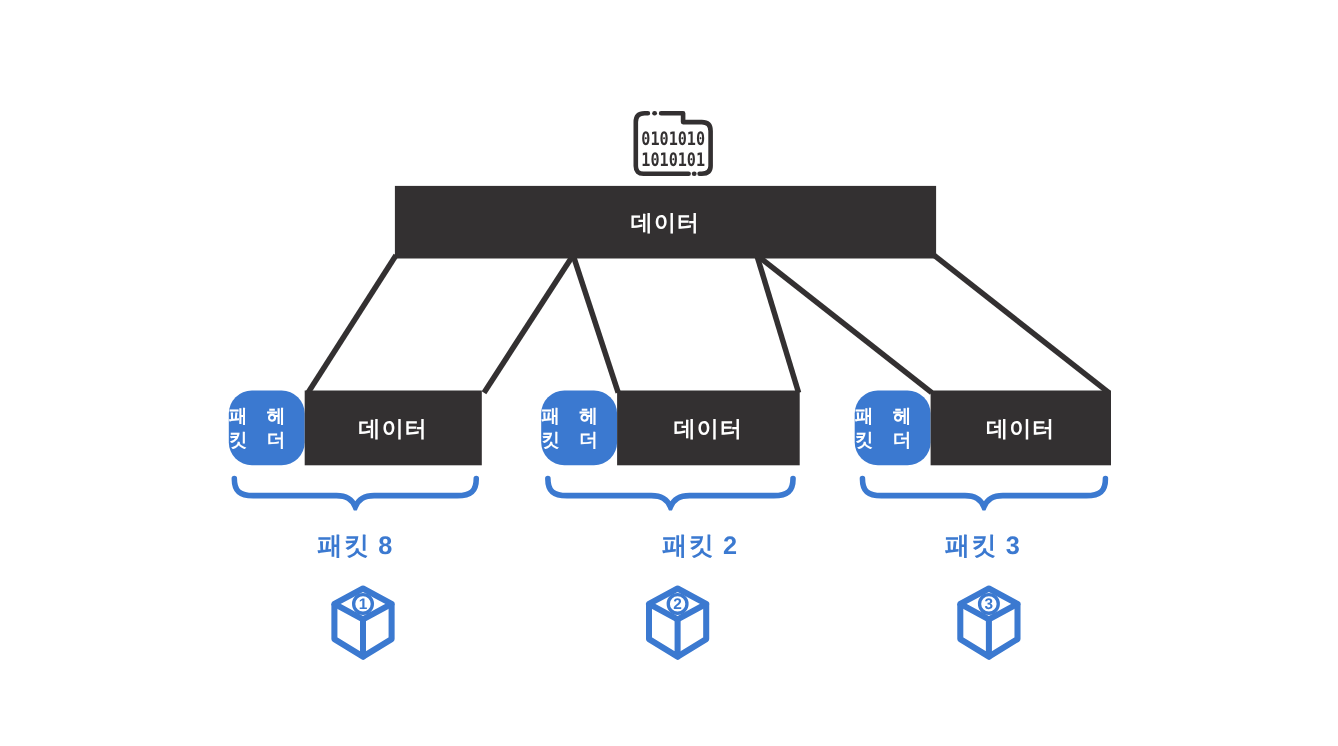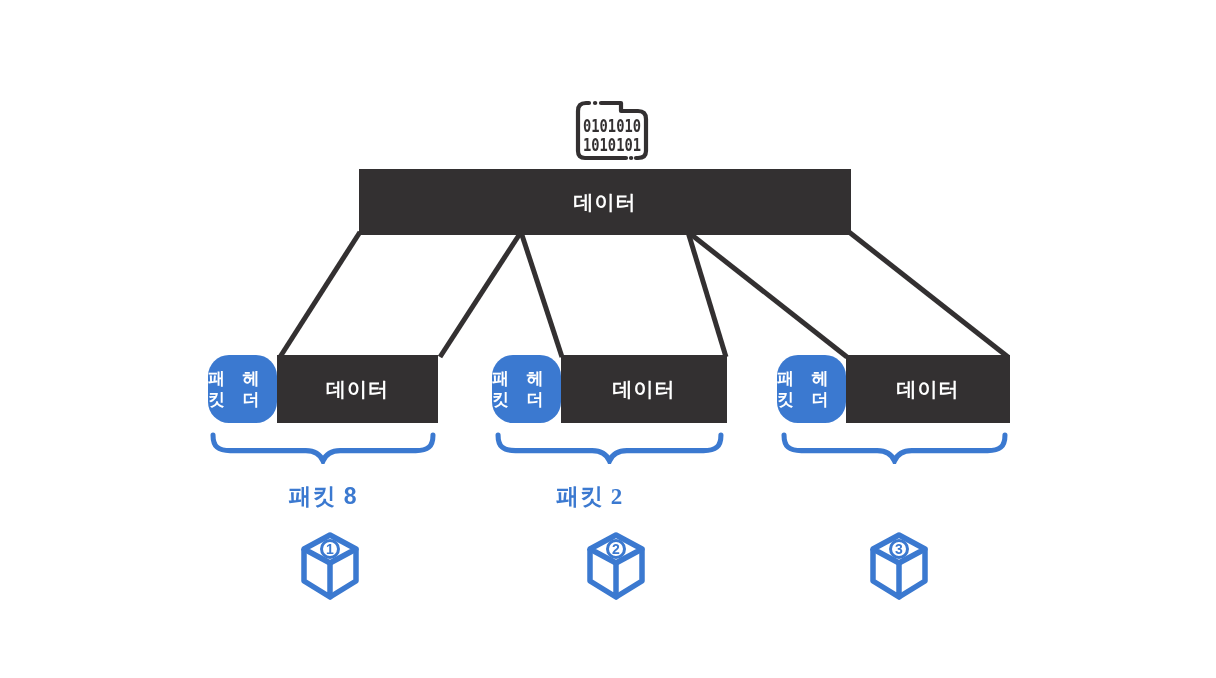--- a/index.html
+++ b/index.html
@@ -65,21 +65,21 @@
   .br3 { left: 781px; width: 227px; }
   .pkt-label {
     position: absolute;
     top: 481px; height: 32px;
     text-align: center;
     color: #3b79d0;
     font-size: 23px; font-weight: 700;
     letter-spacing: 1px;
   }
   .lb1 { left: 208px; width: 230px; }
-  .lb2 { left: 472px; width: 235px; font-family: Liberation Serif, serif; }
+  .lb2 { left: 519px; width: 235px; }
   .lb3 { left: 777px; width: 233px; }
   .cube {
     position: absolute;
     top: 530px; width: 64px; height: 72px;
   }
   .cb1 { left: 298px; }
   .cb2 { left: 584px; }
   .cb3 { left: 867px; }
 </style>
 </head>
@@ -154,20 +154,21 @@
     </svg>
   </div>
   <div class="brace br3">
     <svg viewBox="0 0 224 32" preserveAspectRatio="none">
       <path d="M 3,4 C 3,15 8,19 20,19 L 95,19 C 104,19 109,22 112,29 C 115,22 120,19 129,19 L 204,19 C 216,19 221,15 221,4" stroke="#3b79d0" stroke-width="5" fill="none" stroke-linecap="round"></path>
     </svg>
   </div>
 
   <div class="pkt-label lb1">패킷 8</div>
   <div class="pkt-label lb2">패킷 2</div>
+  <div class="pkt-label lb3">패킷 3</div>
 
   <svg class="cube cb1" viewBox="0 0 64 72">
     <g stroke="#3b79d0" stroke-width="5.5" fill="none" stroke-linejoin="round">
       <path d="M 32,5 L 58,19 L 32,33 L 6,19 Z"></path>
       <path d="M 6,19 L 6,51 L 32,67 L 32,33"></path>
       <path d="M 58,19 L 58,51 L 32,67"></path>
     </g>
     <circle cx="32" cy="19" r="8.5" stroke="#3b79d0" stroke-width="3" fill="none"></circle>
     <text x="32" y="24" text-anchor="middle" font-family="Liberation Sans, sans-serif" font-weight="bold" font-size="14" fill="#3b79d0">1</text>
   </svg>

